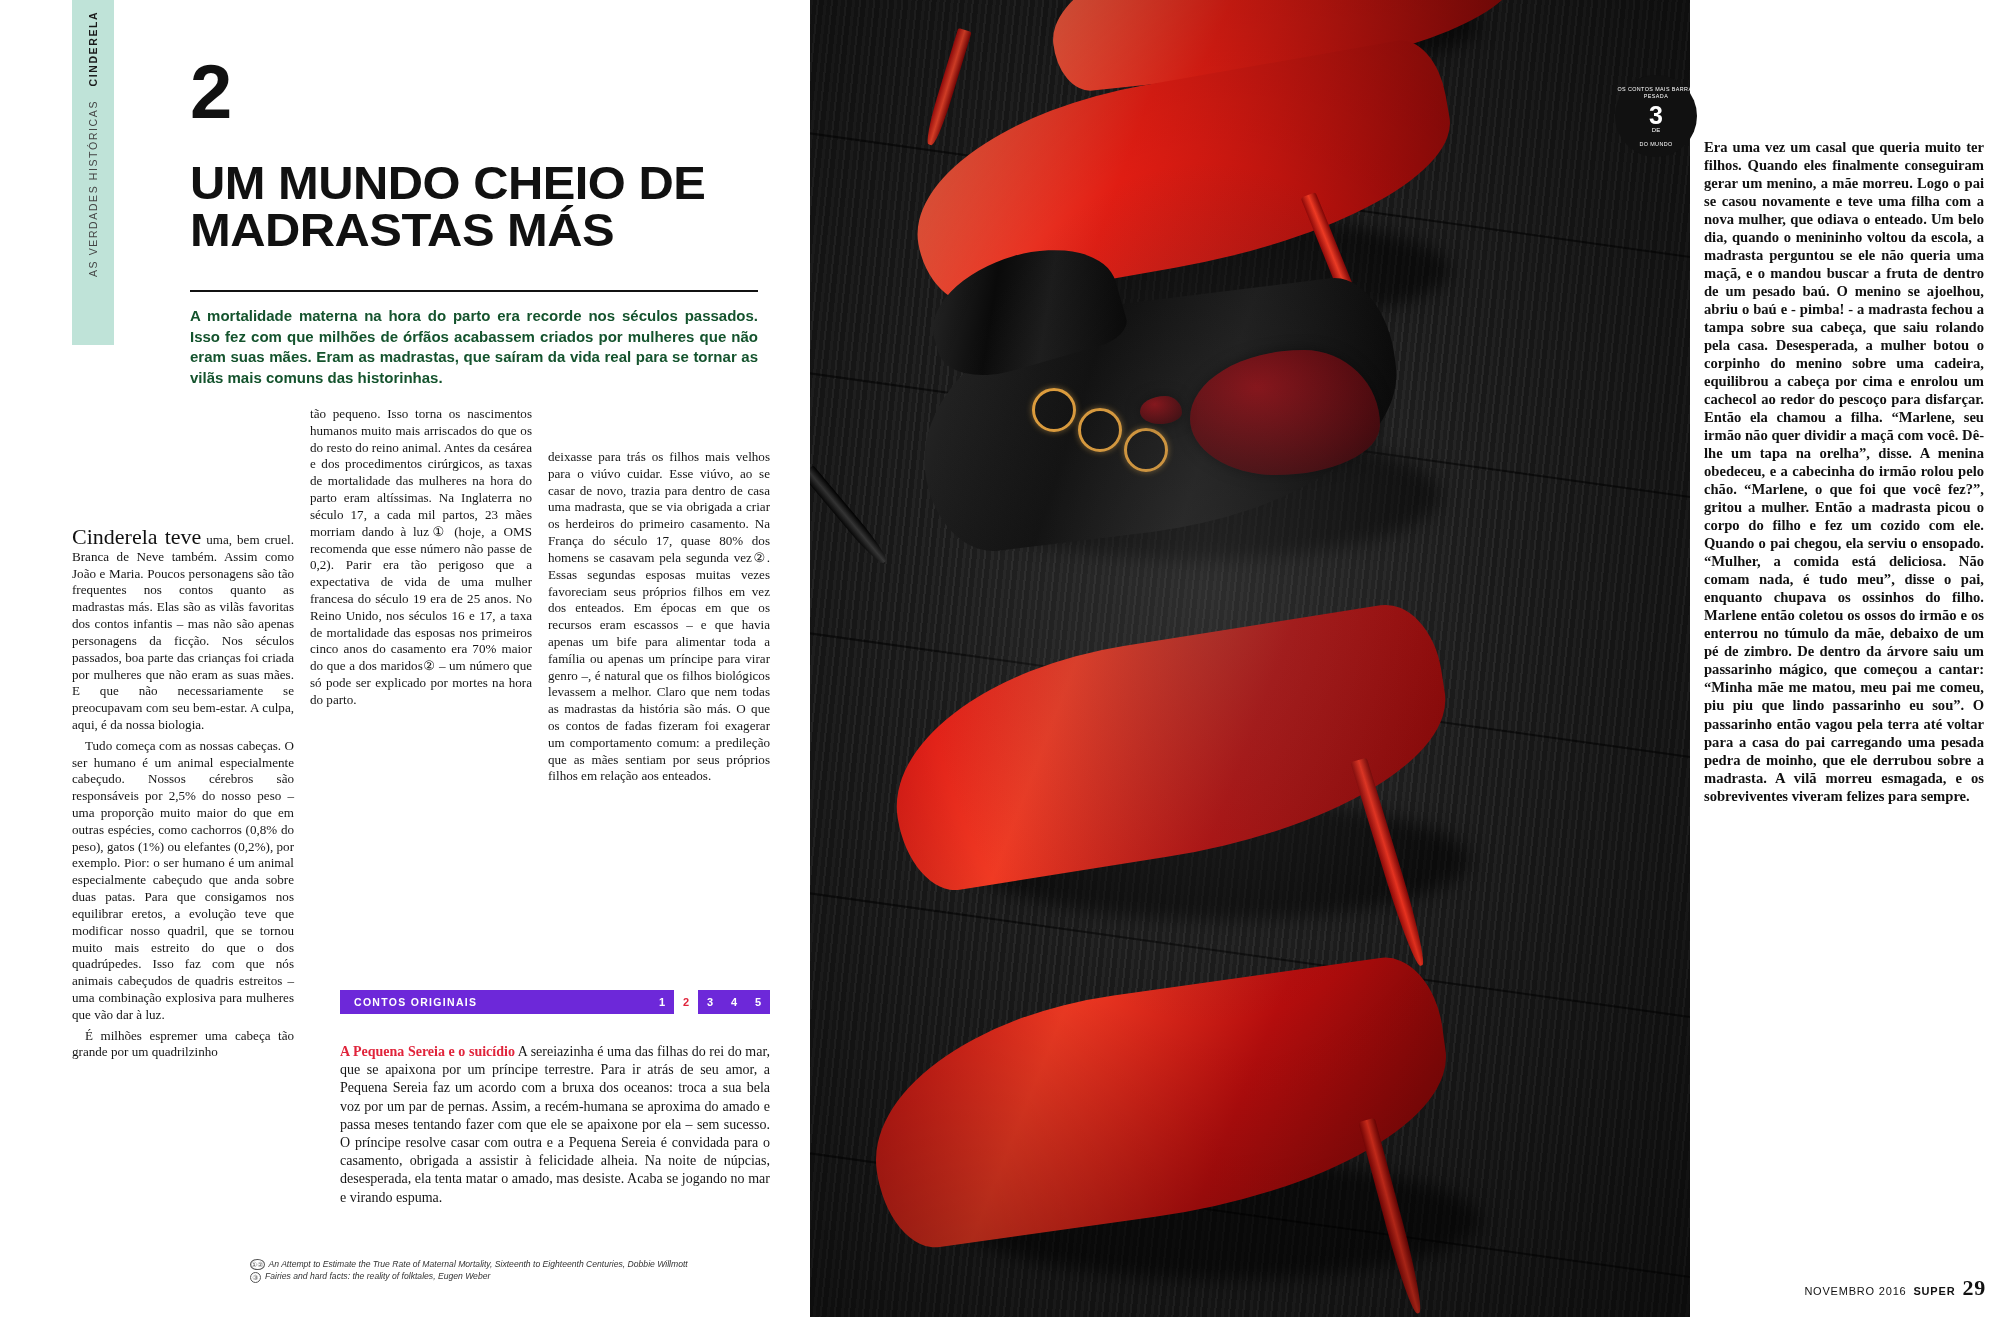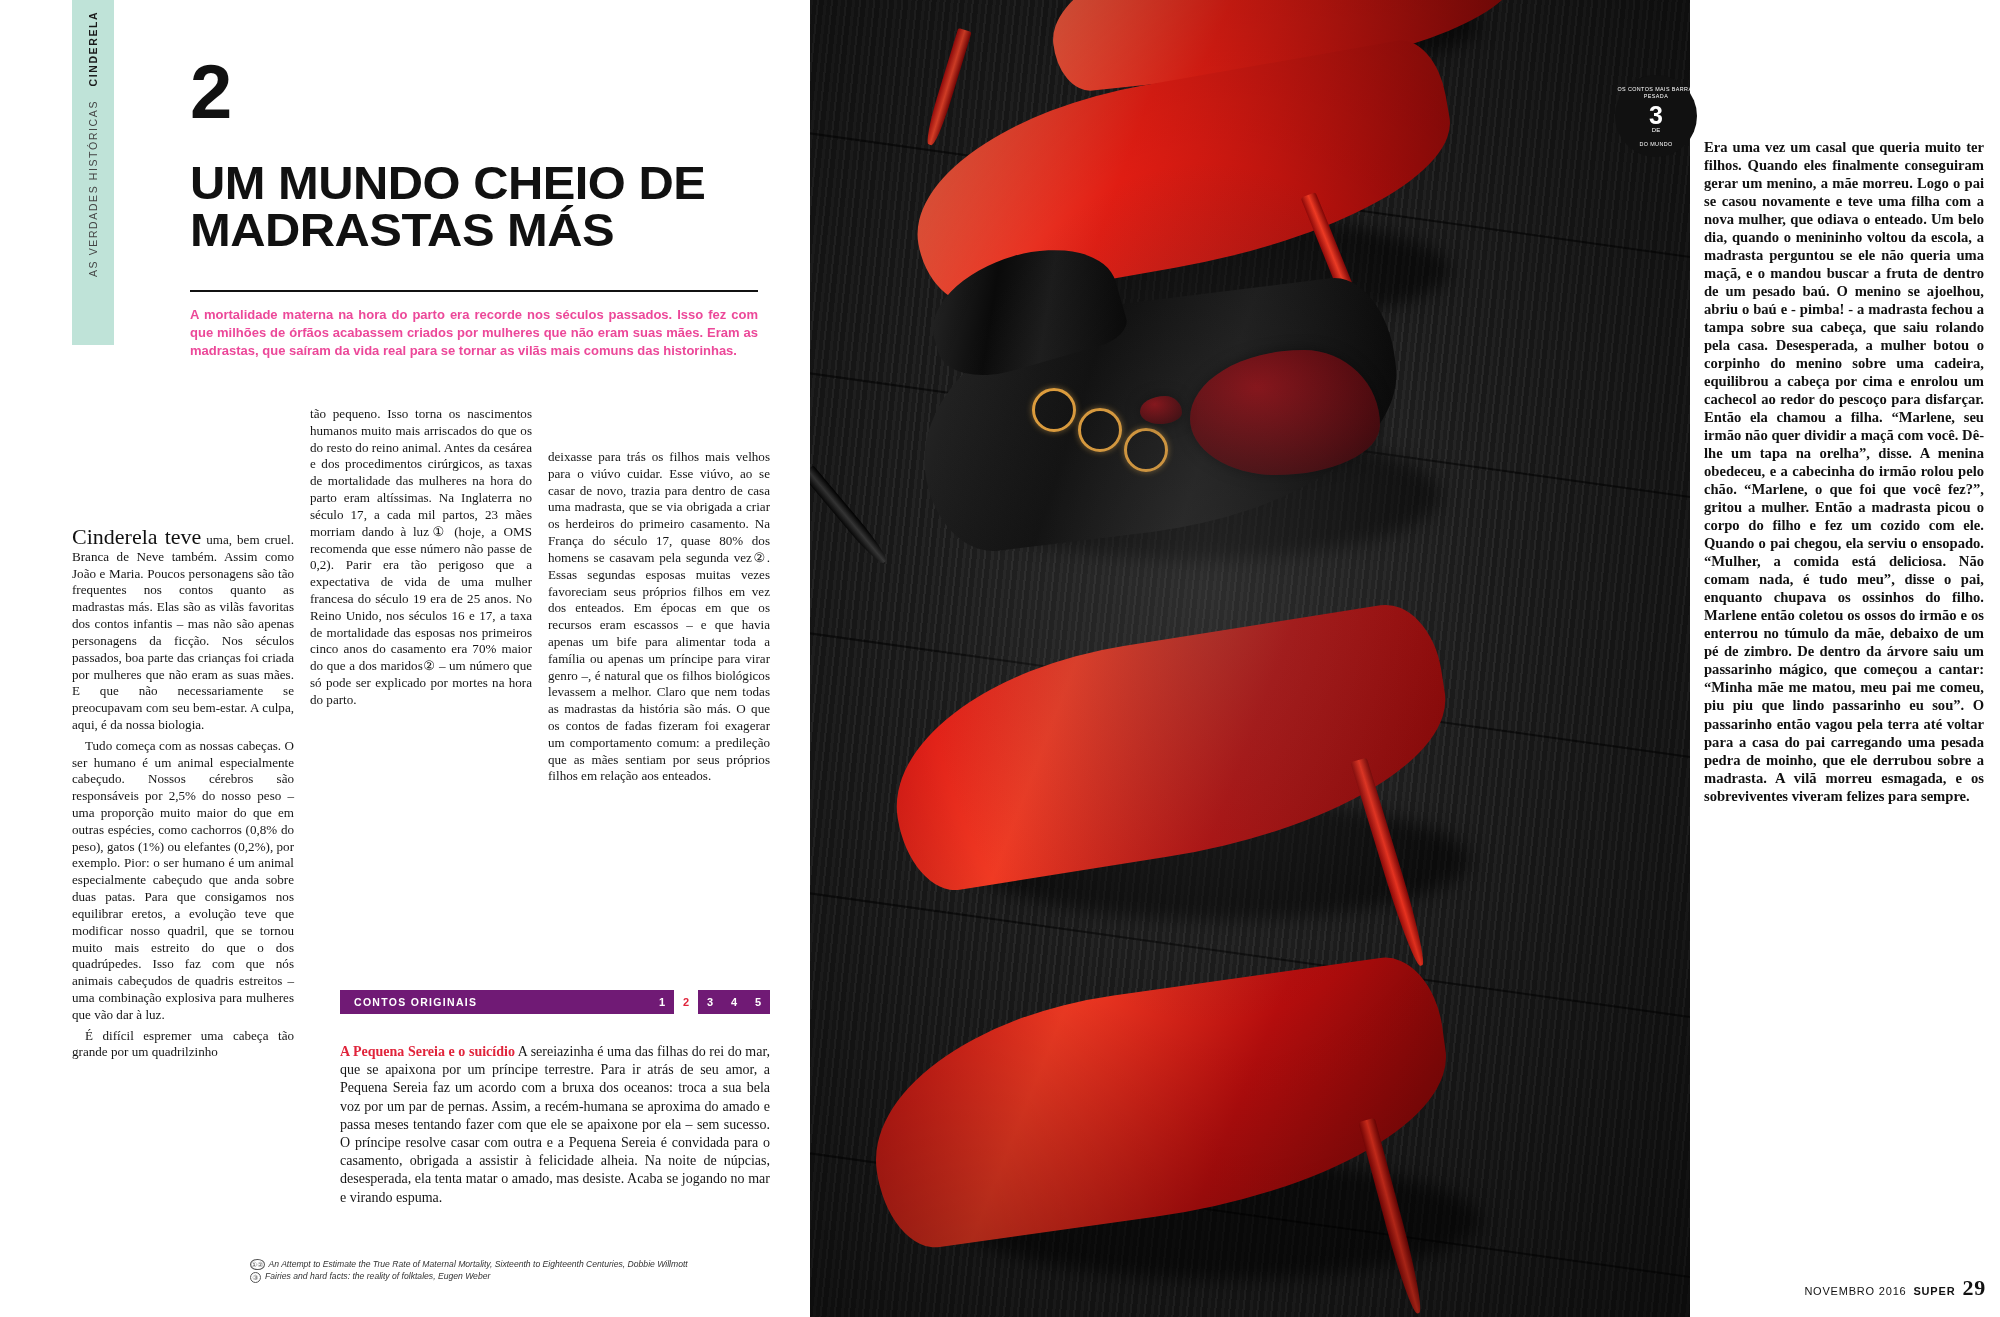--- a/index.html
+++ b/index.html
@@ -77,23 +77,23 @@
     left: 190px; top: 290px;
     width: 568px; height: 2px;
     background: #111;
   }
   .hl-lede {
     position: absolute;
     left: 190px; top: 306px;
     width: 568px;
     font-family: "Liberation Sans", sans-serif;
     font-weight: 700;
-    font-size: 13px;
+    font-size: 15px;
     line-height: 1.37;
-    color: #ec4899;
+    color: #14532d;
     text-align: justify;
   }
 
   
   .col {
     position: absolute;
     font-size: 13.1px;
     line-height: 1.285;
     color: #151515;
     text-align: justify;
@@ -111,21 +111,21 @@
 
   .col-1 { left: 72px; top: 522px; width: 222px; }
   .col-2 { left: 310px; top: 402px; width: 222px; }
   .col-3 { left: 548px; top: 445px; width: 222px; }
 
   
   .band {
     position: absolute;
     left: 340px; top: 990px;
     width: 430px; height: 24px;
-    background: #701a75;
+    background: #6d28d9;
     display: flex;
     align-items: center;
   }
   .band-label {
     font-family: "Liberation Sans", sans-serif;
     font-weight: 700;
     font-size: 10.5px;
     letter-spacing: 1.3px;
     color: #fff;
     margin-left: 14px;
@@ -352,21 +352,21 @@
 
     <div class="hl-number">2</div>
     <h1 class="hl-title">UM MUNDO CHEIO DE MADRASTAS MÁS</h1>
     <div class="hl-rule"></div>
     <div class="hl-lede">A mortalidade materna na hora do parto era recorde nos séculos passados. Isso fez com que milhões de órfãos acabassem criados por mulheres que não eram suas mães. Eram as madrastas, que saíram da vida real para se tornar as vilãs mais comuns das historinhas.</div>
 
     <div class="col col-1">
       <p class="first"><span class="drop-head">Cinderela teve</span>
         <span>uma, bem cruel. Branca de Neve também. Assim como João e Maria. Poucos personagens são tão frequentes nos contos quanto as madrastas más. Elas são as vilãs favoritas dos contos infantis – mas não são apenas personagens da ficção. Nos séculos passados, boa parte das crianças foi criada por mulheres que não eram as suas mães. E que não necessariamente se preocupavam com seu bem-estar. A culpa, aqui, é da nossa biologia.</span></p>
       <p>Tudo começa com as nossas cabeças. O ser humano é um animal especialmente cabeçudo. Nossos cérebros são responsáveis por 2,5% do nosso peso – uma proporção muito maior do que em outras espécies, como cachorros (0,8% do peso), gatos (1%) ou elefantes (0,2%), por exemplo. Pior: o ser humano é um animal especialmente cabeçudo que anda sobre duas patas. Para que consigamos nos equilibrar eretos, a evolução teve que modificar nosso quadril, que se tornou muito mais estreito do que o dos quadrúpedes. Isso faz com que nós animais cabeçudos de quadris estreitos – uma combinação explosiva para mulheres que vão dar à luz.</p>
-      <p>É difícil espremer uma cabeça tão grande por um quadrilzinho</p>
+      <p>É milhões espremer uma cabeça tão grande por um quadrilzinho</p>
     </div>
 
     <div class="col col-2">
       <p class="first">tão pequeno. Isso torna os nascimentos humanos muito mais arriscados do que os do resto do reino animal. Antes da cesárea e dos procedimentos cirúrgicos, as taxas de mortalidade das mulheres na hora do parto eram altíssimas. Na Inglaterra no século 17, a cada mil partos, 23 mães morriam dando à luz① (hoje, a OMS recomenda que esse número não passe de 0,2). Parir era tão perigoso que a expectativa de vida de uma mulher francesa do século 19 era de 25 anos. No Reino Unido, nos séculos 16 e 17, a taxa de mortalidade das esposas nos primeiros cinco anos do casamento era 70% maior do que a dos maridos② – um número que só pode ser explicado por mortes na hora do parto.</p>
     </div>
 
     <div class="col col-3">
       <p class="first">deixasse para trás os filhos mais velhos para o viúvo cuidar. Esse viúvo, ao se casar de novo, trazia para dentro de casa uma madrasta, que se via obrigada a criar os herdeiros do primeiro casamento. Na França do século 17, quase 80% dos homens se casavam pela segunda vez②. Essas segundas esposas muitas vezes favoreciam seus próprios filhos em vez dos enteados. Em épocas em que os recursos eram escassos – e que havia apenas um bife para alimentar toda a família ou apenas um príncipe para virar genro –, é natural que os filhos biológicos levassem a melhor. Claro que nem todas as madrastas da história são más. O que os contos de fadas fizeram foi exagerar um comportamento comum: a predileção que as mães sentiam por seus próprios filhos em relação aos enteados.</p>
     </div>
 

